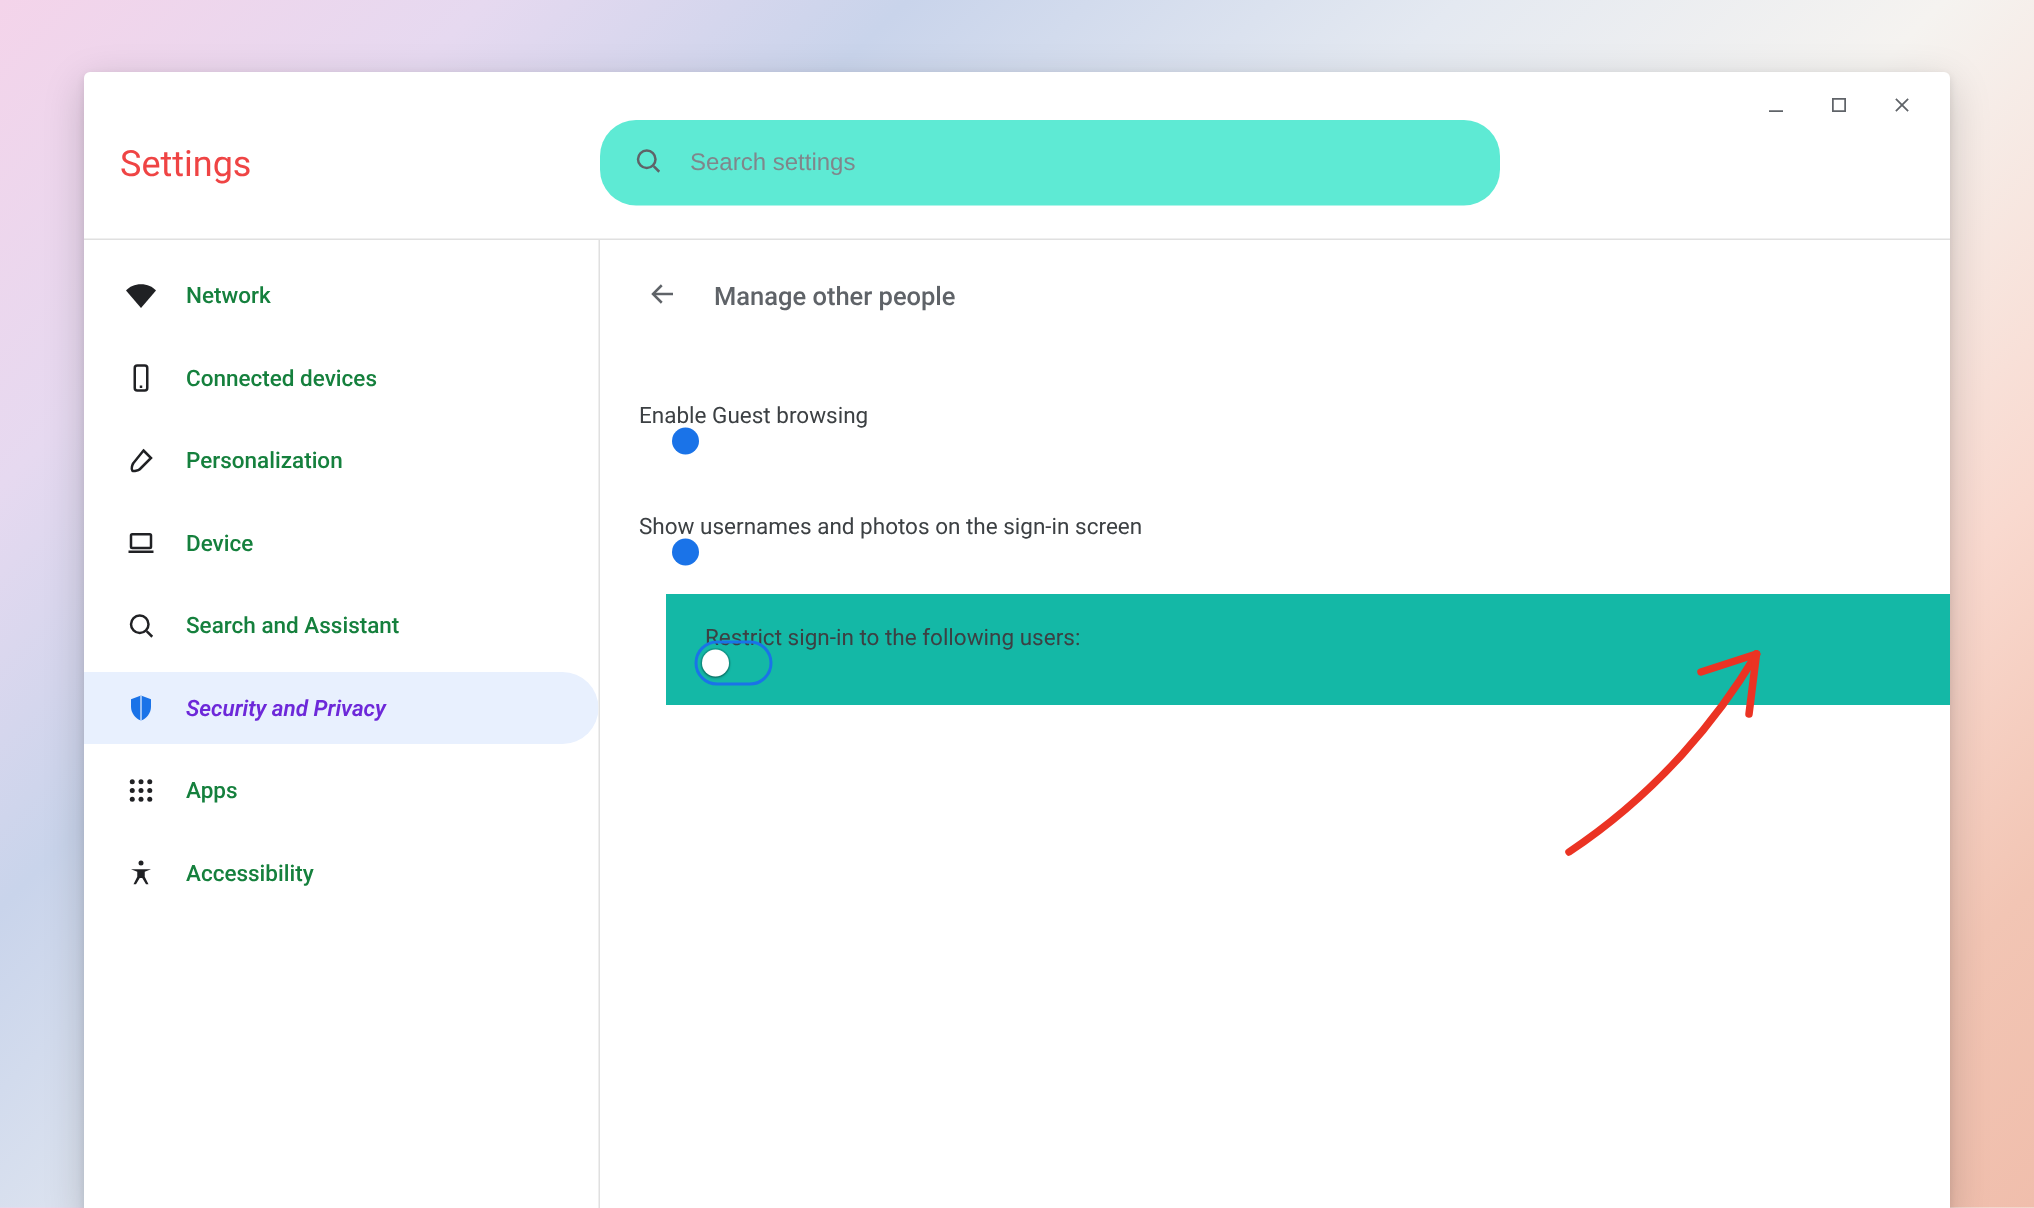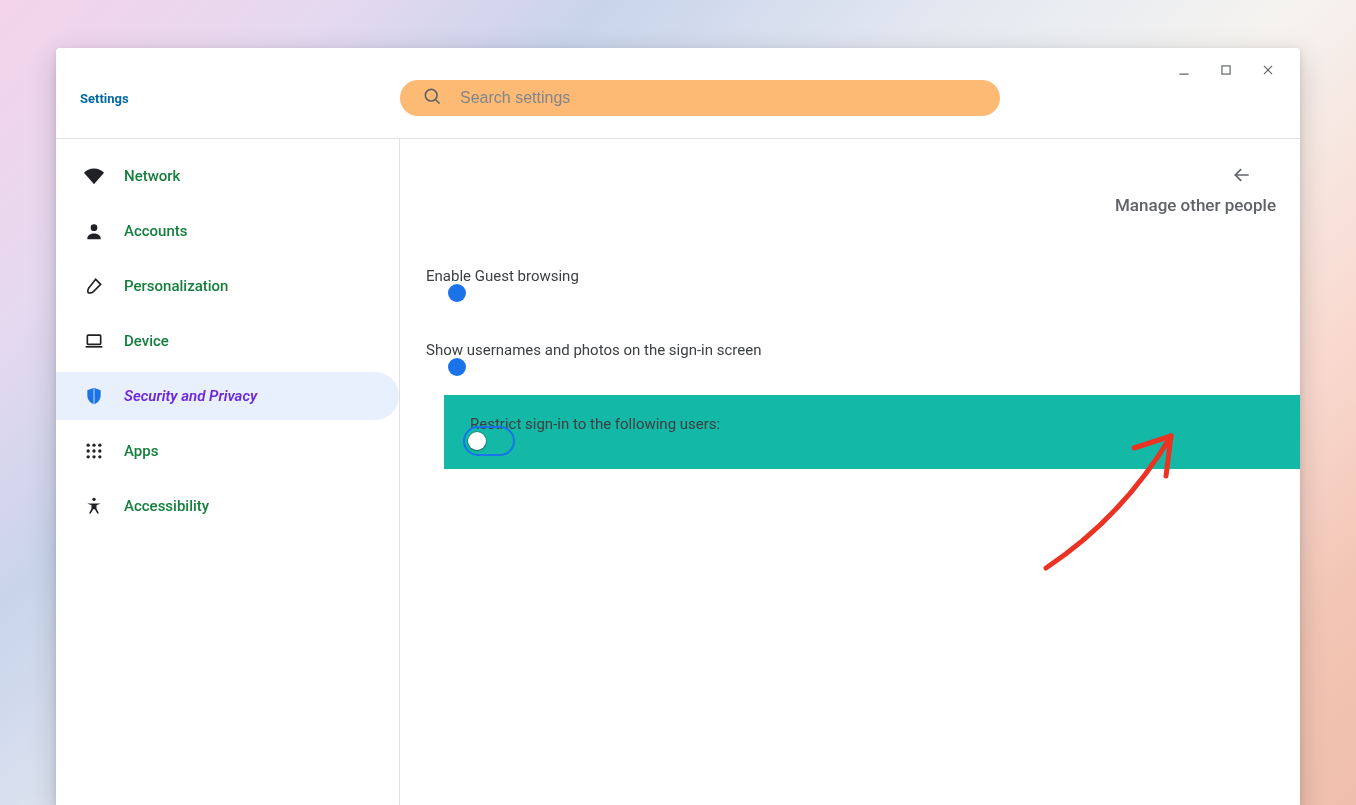--- a/index.html
+++ b/index.html
@@ -42,29 +42,29 @@
   }
   .window-controls svg { width: 14px; height: 14px; stroke: #5f6368; }
 
   
   .header {
     display: flex; align-items: center;
     padding: 32px 24px 22px 24px;
     border-bottom: 1px solid #e0e0e0;
   }
   .header-title {
-    font-size: 13px; font-weight: 700;
-    color: #0369a1;
+    font-size: 24px; font-weight: 400;
+    color: #ef4444;
     width: 320px;          
     flex-shrink: 0;
   }
   .search-pill {
     flex: 0 0 600px;
-    height: 36px;
-    background: #fdba74;
+    height: 57px;
+    background: #5eead4;
     border-radius: 24px;
     display: flex; align-items: center;
     padding: 0 12px 0 22px;
     color: #5f6368;
   }
   .search-pill svg { width: 20px; height: 20px; flex-shrink: 0; }
   .search-pill input {
     border: none; background: transparent; outline: none;
     font-size: 16px; color: #3c4043;
     margin-left: 18px; width: 100%;
@@ -104,23 +104,22 @@
     margin-right: 18px;
   }
   .side-item .icon svg { width: 20px; height: 20px; }
 
   
   .main {
     flex: 1; overflow-y: auto;
     padding: 0;
   }
   .page-title-row {
-    display: flex; align-items: flex-end;
+    display: flex; align-items: center;
     padding: 20px 24px 32px 24px;
-    flex-direction: column;
   }
   .page-title-row .back {
     width: 36px; height: 36px; border-radius: 50%;
     display: inline-flex; align-items: center; justify-content: center;
     color: #5f6368; cursor: pointer; margin-right: 16px;
   }
   .page-title-row .back svg { width: 20px; height: 20px; }
   .page-title-row h2 {
     font-size: 17px; font-weight: 500; color: #5f6368;
   }
@@ -202,50 +201,59 @@
       <div class="side-item">
         <span class="icon">
           <svg viewBox="0 0 24 24" fill="#202124">
               <path d="M12 3C7 3 2.7 5 0 8l12 14L24 8c-2.7-3-7-5-12-5z"></path>
             </svg>
         </span>
         <span>Network</span>
       </div>
 
 
-
-      <div class="side-item">
-        <span class="icon">
-          <svg viewBox="0 0 24 24" fill="#202124">
-              <circle cx="12" cy="8" r="4"></circle>
-              <path d="M4 21c0-4 4-6 8-6s8 2 8 6v1H4z"></path>
-            </svg>
-        </span>
-        <span>Accounts</span>
-      </div>
+      <div class="side-item">
+        <span class="icon">
+          <svg viewBox="0 0 24 24" fill="none" stroke="#202124" stroke-width="2">
+              <rect x="7" y="2" width="10" height="20" rx="2"></rect>
+              <line x1="11" y1="19" x2="13" y2="19"></line>
+            </svg>
+        </span>
+        <span>Connected devices</span>
+      </div>
+
 
       <div class="side-item">
         <span class="icon">
           <svg viewBox="0 0 24 24" fill="none" stroke="#202124" stroke-width="2">
               <path d="M14 4l6 6-9 9c-1 1-5 2-6 1s0-5 1-6z"></path>
             </svg>
         </span>
         <span>Personalization</span>
       </div>
 
       <div class="side-item">
         <span class="icon">
           <svg viewBox="0 0 24 24" fill="none" stroke="#202124" stroke-width="2">
               <rect x="4" y="5" width="16" height="11" rx="1"></rect>
               <line x1="2" y1="19" x2="22" y2="19"></line>
             </svg>
         </span>
         <span>Device</span>
       </div>
 
+      <div class="side-item">
+        <span class="icon">
+          <svg viewBox="0 0 24 24" fill="none" stroke="#202124" stroke-width="2">
+              <circle cx="11" cy="11" r="7"></circle>
+              <line x1="16.5" y1="16.5" x2="21" y2="21"></line>
+            </svg>
+        </span>
+        <span>Search and Assistant</span>
+      </div>
 
       <div class="side-item active">
         <span class="icon">
           <svg viewBox="0 0 24 24" fill="#1a73e8">
               <path d="M12 2l8 3v6c0 5-3.5 9.5-8 11-4.5-1.5-8-6-8-11V5z"></path>
               <path d="M12 2v20" stroke="#e8f0fe" stroke-width="1"></path>
             </svg>
         </span>
         <span>Security and Privacy</span>
       </div>

